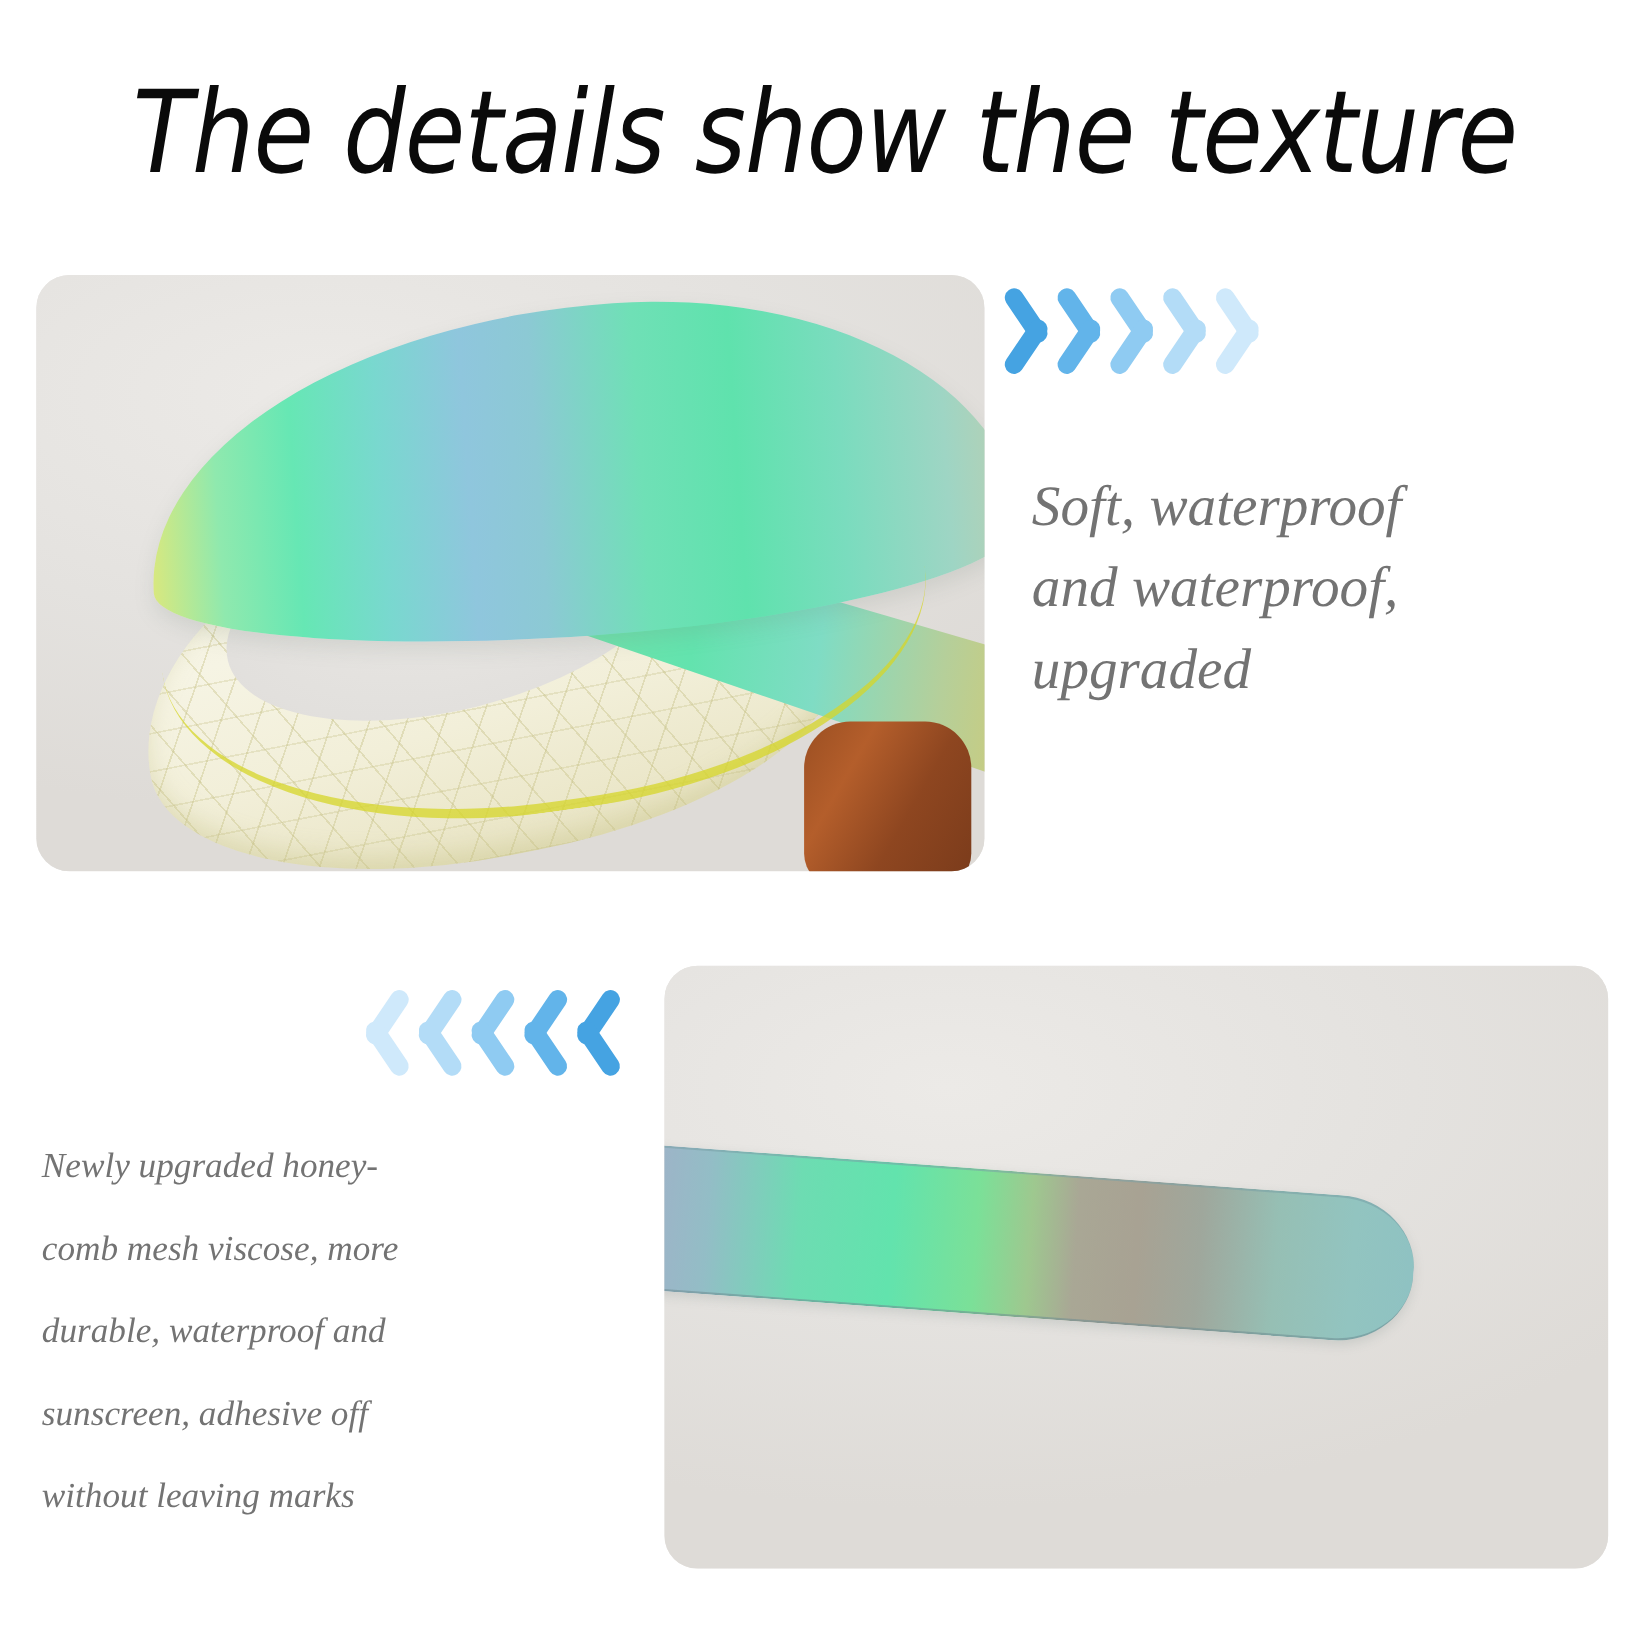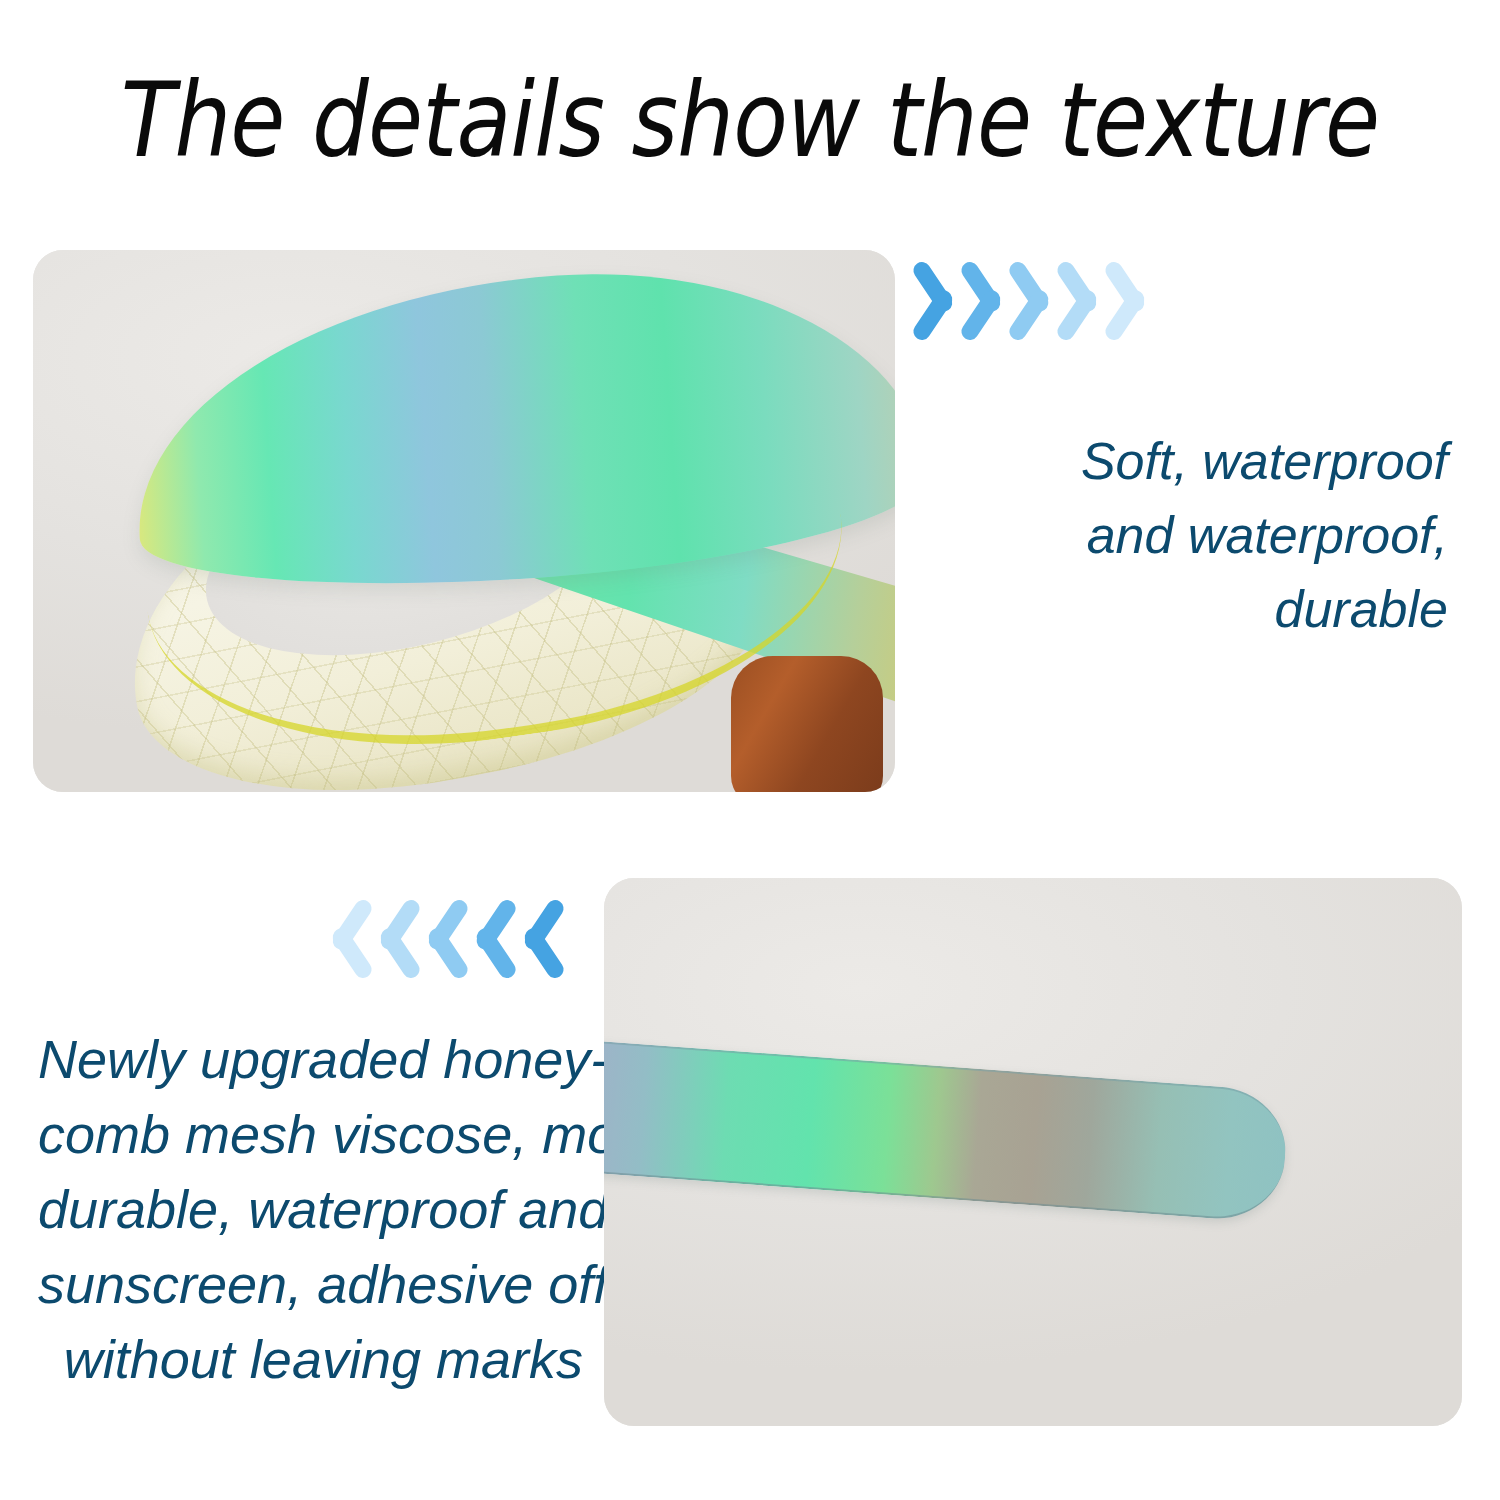--- a/index.html
+++ b/index.html
@@ -213,38 +213,37 @@
     background: currentColor;
   }
   .chev-l::before { top: 2px;  transform: rotate(-34deg); transform-origin: 50% 100%; }
   .chev-l::after  { top: 40px; transform: rotate(34deg);  transform-origin: 50% 0%; }
   .chev-r::before { top: 2px;  transform: rotate(34deg);  transform-origin: 50% 100%; }
   .chev-r::after  { top: 40px; transform: rotate(-34deg); transform-origin: 50% 0%; }
 
   
   .caption {
     position: absolute;
-    color: #0c4a6e;
-    font-family: Liberation Sans, sans-serif;
+    color: #737373;
+    font-family: Liberation Serif, serif;
     font-style: italic;
     font-weight: 400;
-    text-align: right;
   }
   #caption-top {
     left: 938px;
     top: 424px;
     width: 510px;
     font-size: 52px;
     line-height: 74px;
   }
   #caption-bottom {
     left: 38px;
     top: 1022px;
     width: 545px;
-    font-size: 54px;
+    font-size: 32px;
     line-height: 75px;
   }
   .caption .line { display: block; white-space: nowrap; }
 </style>
 </head>
 <body>
 
 <div id="page-title">The details show the texture</div>
 
 <div class="photo-card" id="photo-top">
@@ -263,21 +262,21 @@
   <span class="chev chev-l" style="color:#45a3e2"></span>
   <span class="chev chev-l" style="color:#62b4ea"></span>
   <span class="chev chev-l" style="color:#8fcbf2"></span>
   <span class="chev chev-l" style="color:#b3dcf7"></span>
   <span class="chev chev-l" style="color:#cfe9fb"></span>
 </div>
 
 <div class="caption" id="caption-top">
   <span class="line">Soft, waterproof</span>
   <span class="line">and waterproof,</span>
-  <span class="line">durable</span>
+  <span class="line">upgraded</span>
 </div>
 
 <div class="chev-group" id="chev-right-group">
   <span class="chev chev-r" style="color:#cfe9fb"></span>
   <span class="chev chev-r" style="color:#b3dcf7"></span>
   <span class="chev chev-r" style="color:#8fcbf2"></span>
   <span class="chev chev-r" style="color:#62b4ea"></span>
   <span class="chev chev-r" style="color:#45a3e2"></span>
 </div>
 

